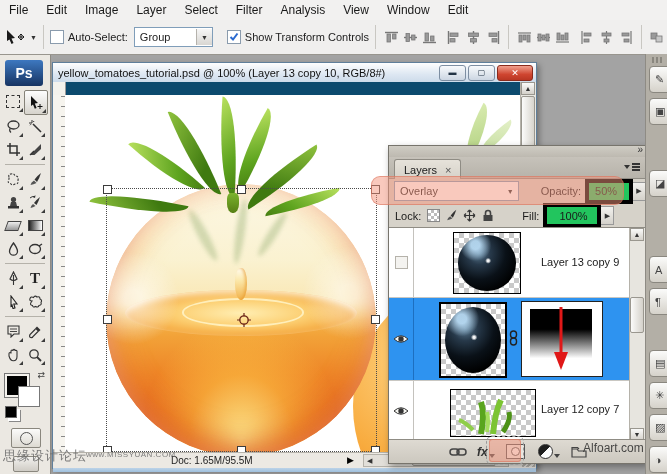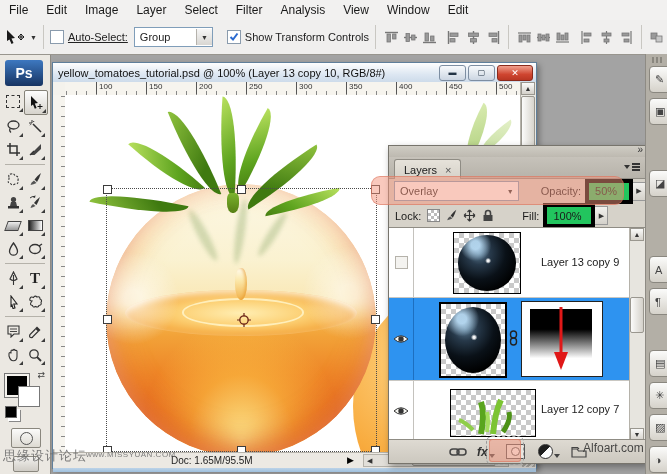--- a/index.html
+++ b/index.html
@@ -190,21 +190,21 @@
     <span>
       <svg width="22" height="16" viewBox="0 0 22 16">
           <path d="M2 1 L10 9 L6.5 9.5 L8.5 14 L6.5 15 L4.5 10.5 L2 12 Z" fill="#1a1a1a"></path>
           <path d="M16 5v6 M13 8h6 M16 5l-1.5 1.5 M16 5l1.5 1.5 M16 11l-1.5-1.5 M16 11l1.5-1.5 M13 8l1.5-1.5 M13 8l1.5 1.5 M19 8l-1.5-1.5 M19 8l-1.5 1.5" stroke="#1a1a1a" stroke-width="1"></path>
         </svg>
     </span>
     <span style="font-size:7px;color:#333;margin-left:3px;">▼</span>
   </span>
   <span class="sep"></span>
   <span class="chk"></span>
-  <span style="margin-right:6px;text-decoration:underline;">Auto-Select:</span>
+  <span style="margin-right:6px;">Auto-Select:</span>
   <span class="combo" style="width:72px;">
     <span>Group</span>
     <span class="arr">▼</span>
   </span>
   <span style="width:14px;"></span>
   <span class="chk">
     <svg width="10" height="10" viewBox="0 0 10 10">
         <path d="M1.5 5 L4 7.5 L8.5 1.5" fill="none" stroke="#2a6ad0" stroke-width="2"></path>
       </svg>
   </span>
@@ -495,32 +495,20 @@
 <div id="docwin">
   <div id="dtitle">
     <span class="t">yellow_tomatoes_tutorial.psd @ 100% (Layer 13 copy 10, RGB/8#)</span>
     <span id="winbtns">
       <span class="wbtn">▬</span>
       <span class="wbtn">▢</span>
       <span class="wbtn close">✕</span>
     </span>
   </div>
   <div id="rcorner"></div>
-  <div id="hruler">
-    <span class="minor"></span>
-    <span class="lab" style="left:31px;">100</span>
-    <span class="lab" style="left:81px;">150</span>
-    <span class="lab" style="left:131px;">200</span>
-    <span class="lab" style="left:181px;">250</span>
-    <span class="lab" style="left:231px;">300</span>
-    <span class="lab" style="left:281px;">350</span>
-    <span class="lab" style="left:331px;">400</span>
-    <span class="lab" style="left:381px;">450</span>
-    <span class="lab" style="left:431px;">500</span>
-  </div>
   <div id="vruler">
       <span class="minor"></span>
     </div>
 
   <div id="canvas">
 
     <div style="position:absolute;left:288px;top:183px;width:240px;height:256px;border-radius:50%;
       background:radial-gradient(circle at 32% 32%,#ffd98c,#f8ab3e 45%,#ef8322 72%,#e96c16);"></div>
     <div style="position:absolute;left:404px;top:8px;width:16px;height:58px;border-radius:0 100% 0 100%;
       background:linear-gradient(135deg,#cfe69c,#9cc45e);transform:rotate(28deg);opacity:.8;"></div>
@@ -630,21 +618,21 @@
           <path d="M6.5 1v11 M1 6.5h11 M6.5 1l-2 2 M6.5 1l2 2 M6.5 12l-2-2 M6.5 12l2-2 M1 6.5l2-2 M1 6.5l2 2 M12 6.5l-2-2 M12 6.5l-2 2" stroke="#333" stroke-width="1.1"></path>
         </svg>
       </span>
     <span class="lockico">
         <svg width="12" height="13" viewBox="0 0 12 13">
           <rect x="1.5" y="6" width="9" height="6" fill="#444"></rect>
           <path d="M3.5 6 V4 a2.5 2.5 0 0 1 5 0 V6" fill="none" stroke="#444" stroke-width="1.6"></path>
         </svg>
       </span>
     <span style="margin-left:24px;">Fill:</span>
-    <span class="vbox" style="width:38px;padding-left:6px;margin-left:4px;text-align:right;">
+    <span class="vbox" style="width:38px;padding-left:12px;margin-left:4px;text-align:right;">
         <span>100%</span>
       </span>
     <span class="spin">▶</span>
   </div>
 
   <div id="llist">
 
     <div class="lrow" style="top:0;height:69px;">
       <span class="gutter">
           <span style="width:11px;height:11px;border:1px solid #b5b2aa;background:#f4f3f0;"></span>

